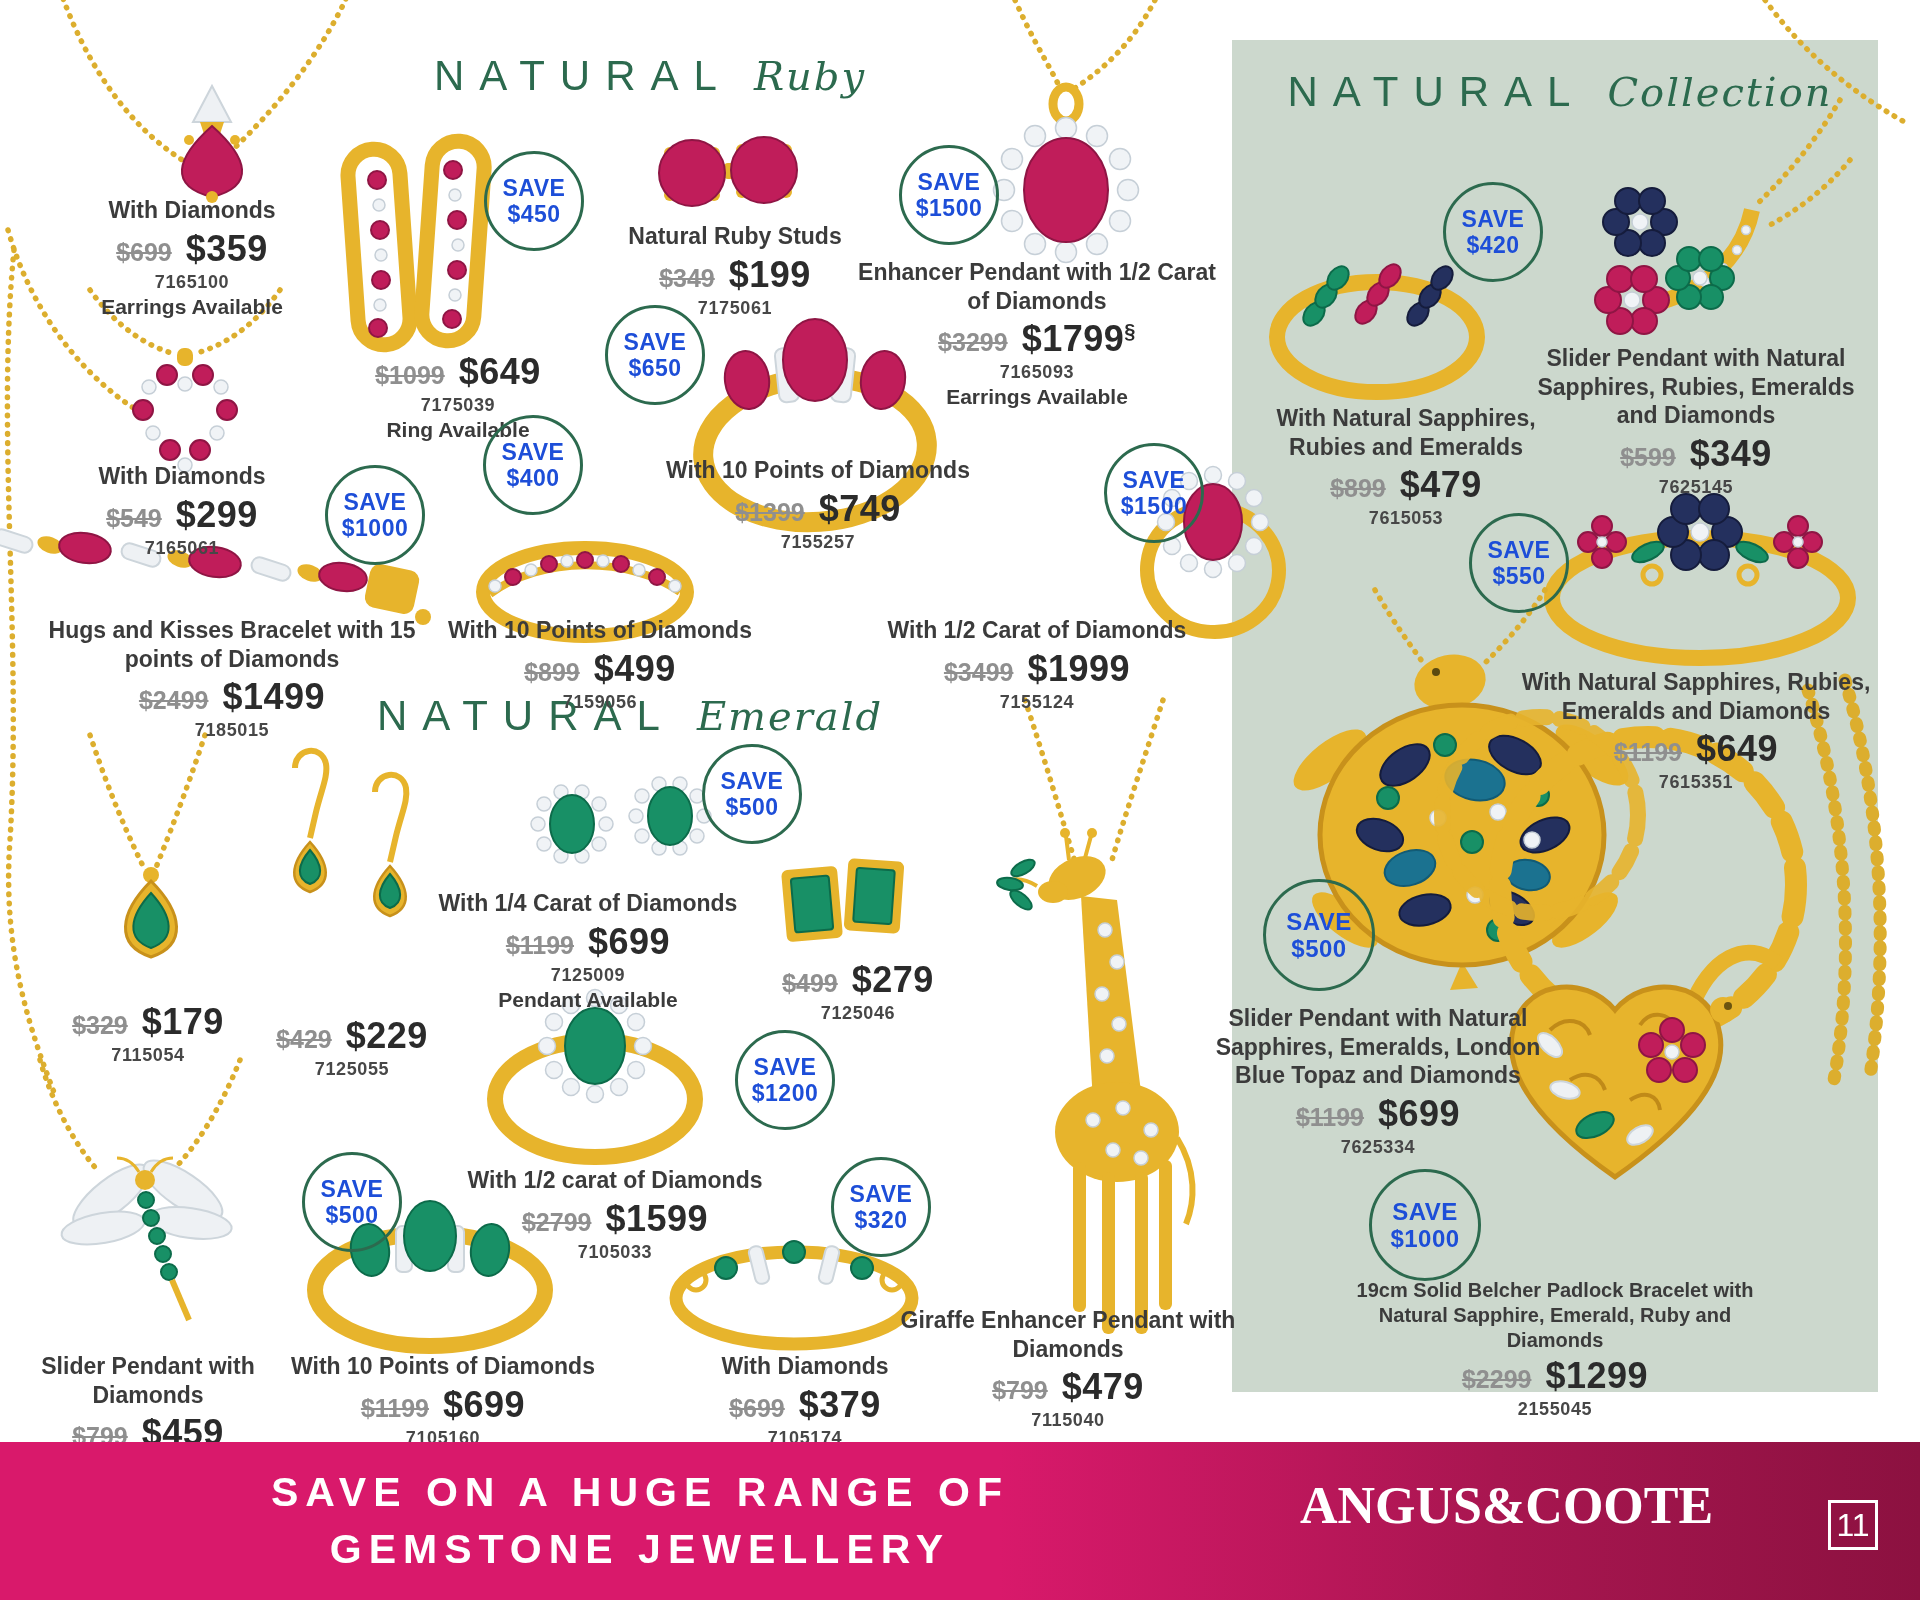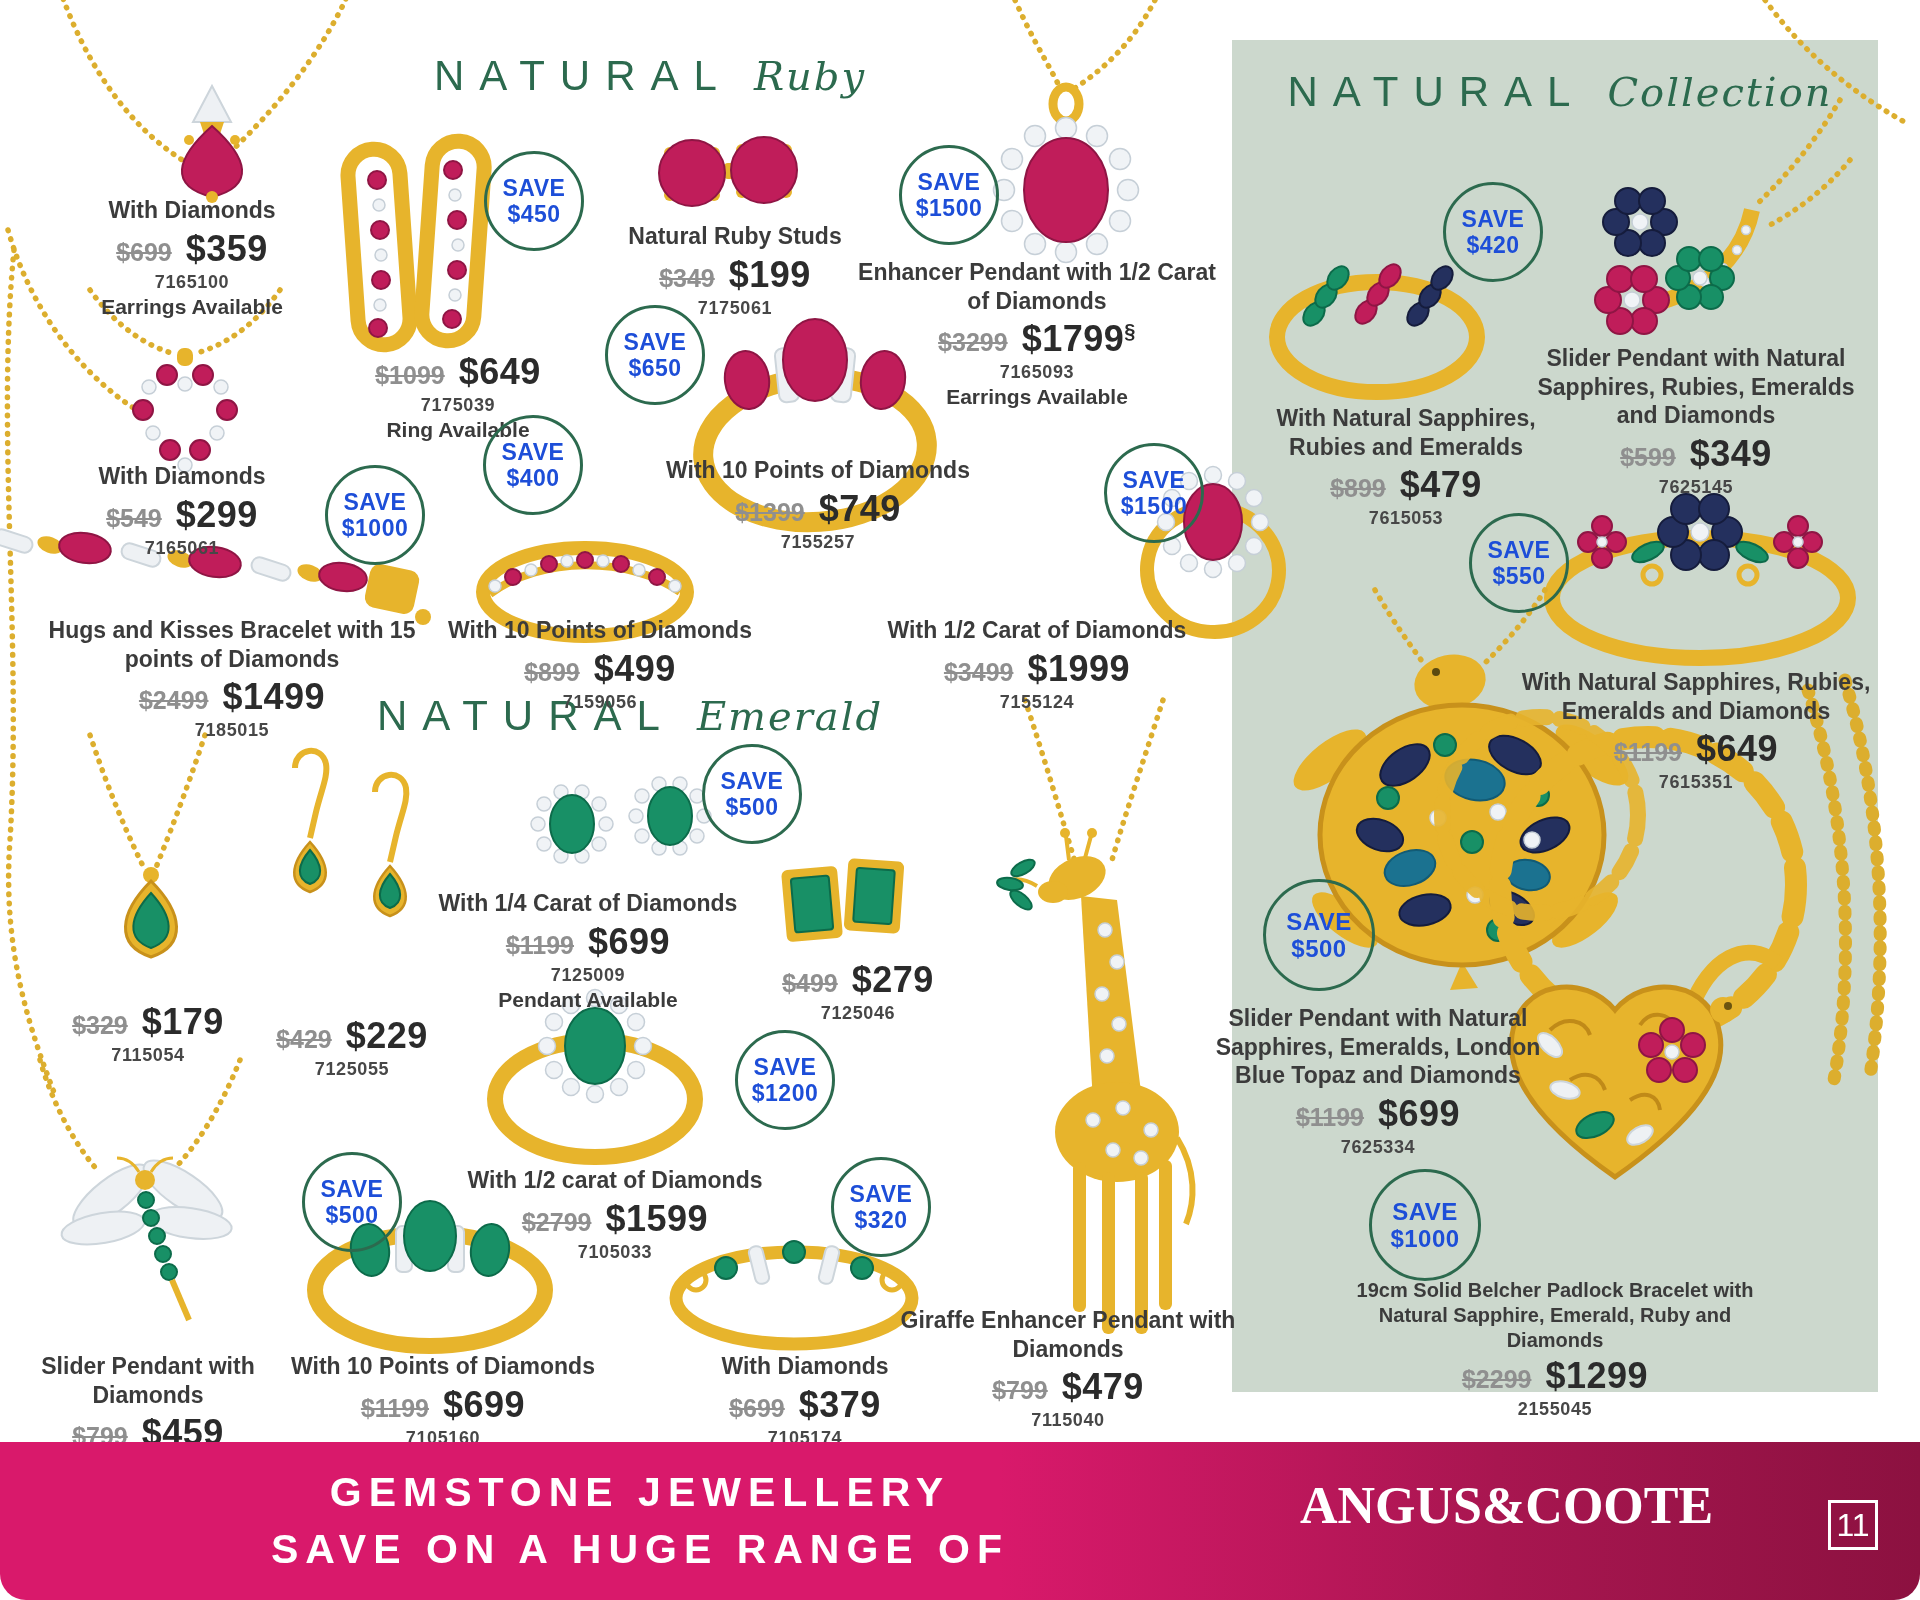--- a/index.html
+++ b/index.html
@@ -1,17 +1,17 @@
 <!DOCTYPE html>
 <html><head>
 <meta charset="utf-8">
 <style>
   html,body{margin:0;padding:0;background:#fff;}
   #canvas{position:relative;width:1920px;height:1600px;background:#ffffff;overflow:hidden;
-          font-family:"Liberation Sans",sans-serif;border-radius:26px;}
+          font-family:"Liberation Sans",sans-serif;}
   .abs{position:absolute;}
   .panel{position:absolute;left:1232px;top:40px;width:646px;height:1352px;background:#ccd8cd;}
   
   .section-title{position:absolute;display:flex;align-items:baseline;justify-content:center;gap:22px;
                  color:#2c6a4e;white-space:nowrap;z-index:3;}
   .st-caps{font-size:42px;letter-spacing:15px;font-weight:400;}
   .st-script{font-family:"DejaVu Serif",serif;font-style:italic;font-size:40px;letter-spacing:2px;}
   .t-ruby{left:420px;top:52px;width:460px;}
   .t-emerald{left:395px;top:692px;width:470px;}
   .t-collection{left:1325px;top:68px;width:470px;}
@@ -775,20 +775,20 @@
     <div class="pname">19cm Solid Belcher Padlock Bracelet with Natural Sapphire, Emerald, Ruby and Diamonds</div>
     <div class="price">
         <span class="was">$2299</span>
         <span class="now">$1299</span>
       </div>
     <div class="sku">2155045</div>
   </div>
 
   <div class="banner">
     <div class="banner-text">
+      <div>SAVE ON A HUGE RANGE OF</div>
       <div>GEMSTONE JEWELLERY</div>
-      <div>SAVE ON A HUGE RANGE OF</div>
     </div>
     <div class="brand">ANGUS&amp;COOTE</div>
     <div class="pagebox">11</div>
   </div>
 
 </div>
 
 </body></html>

